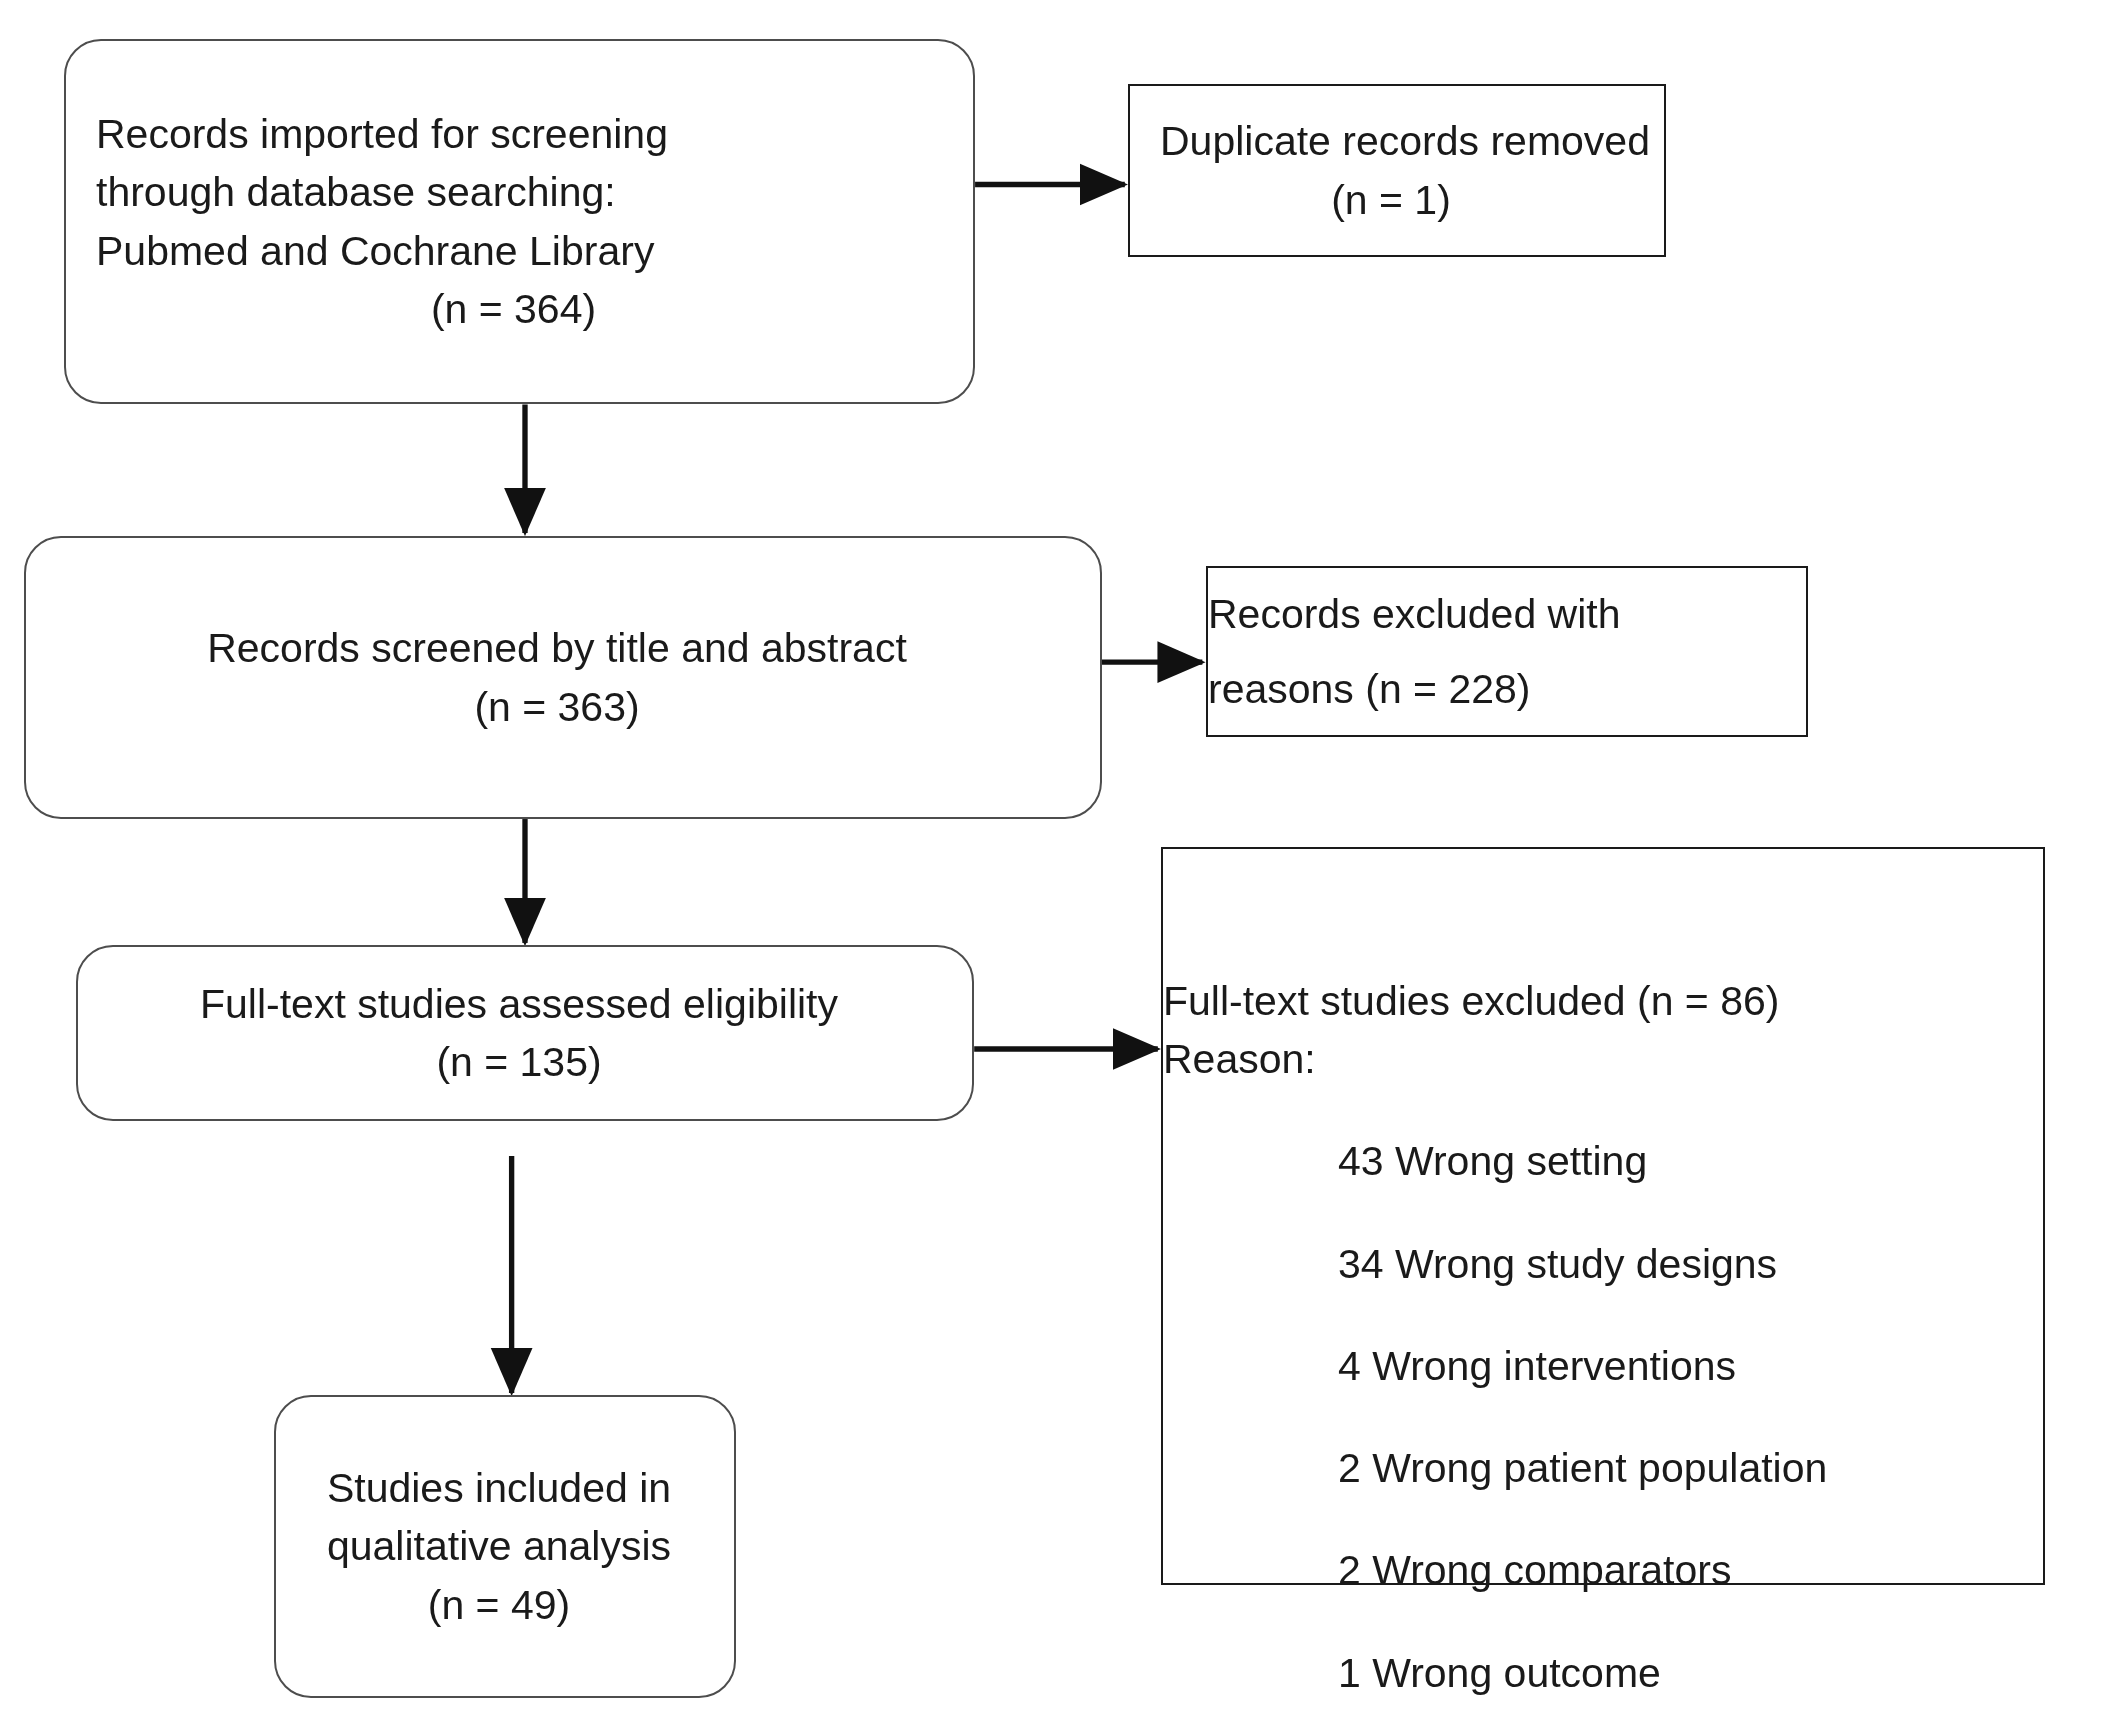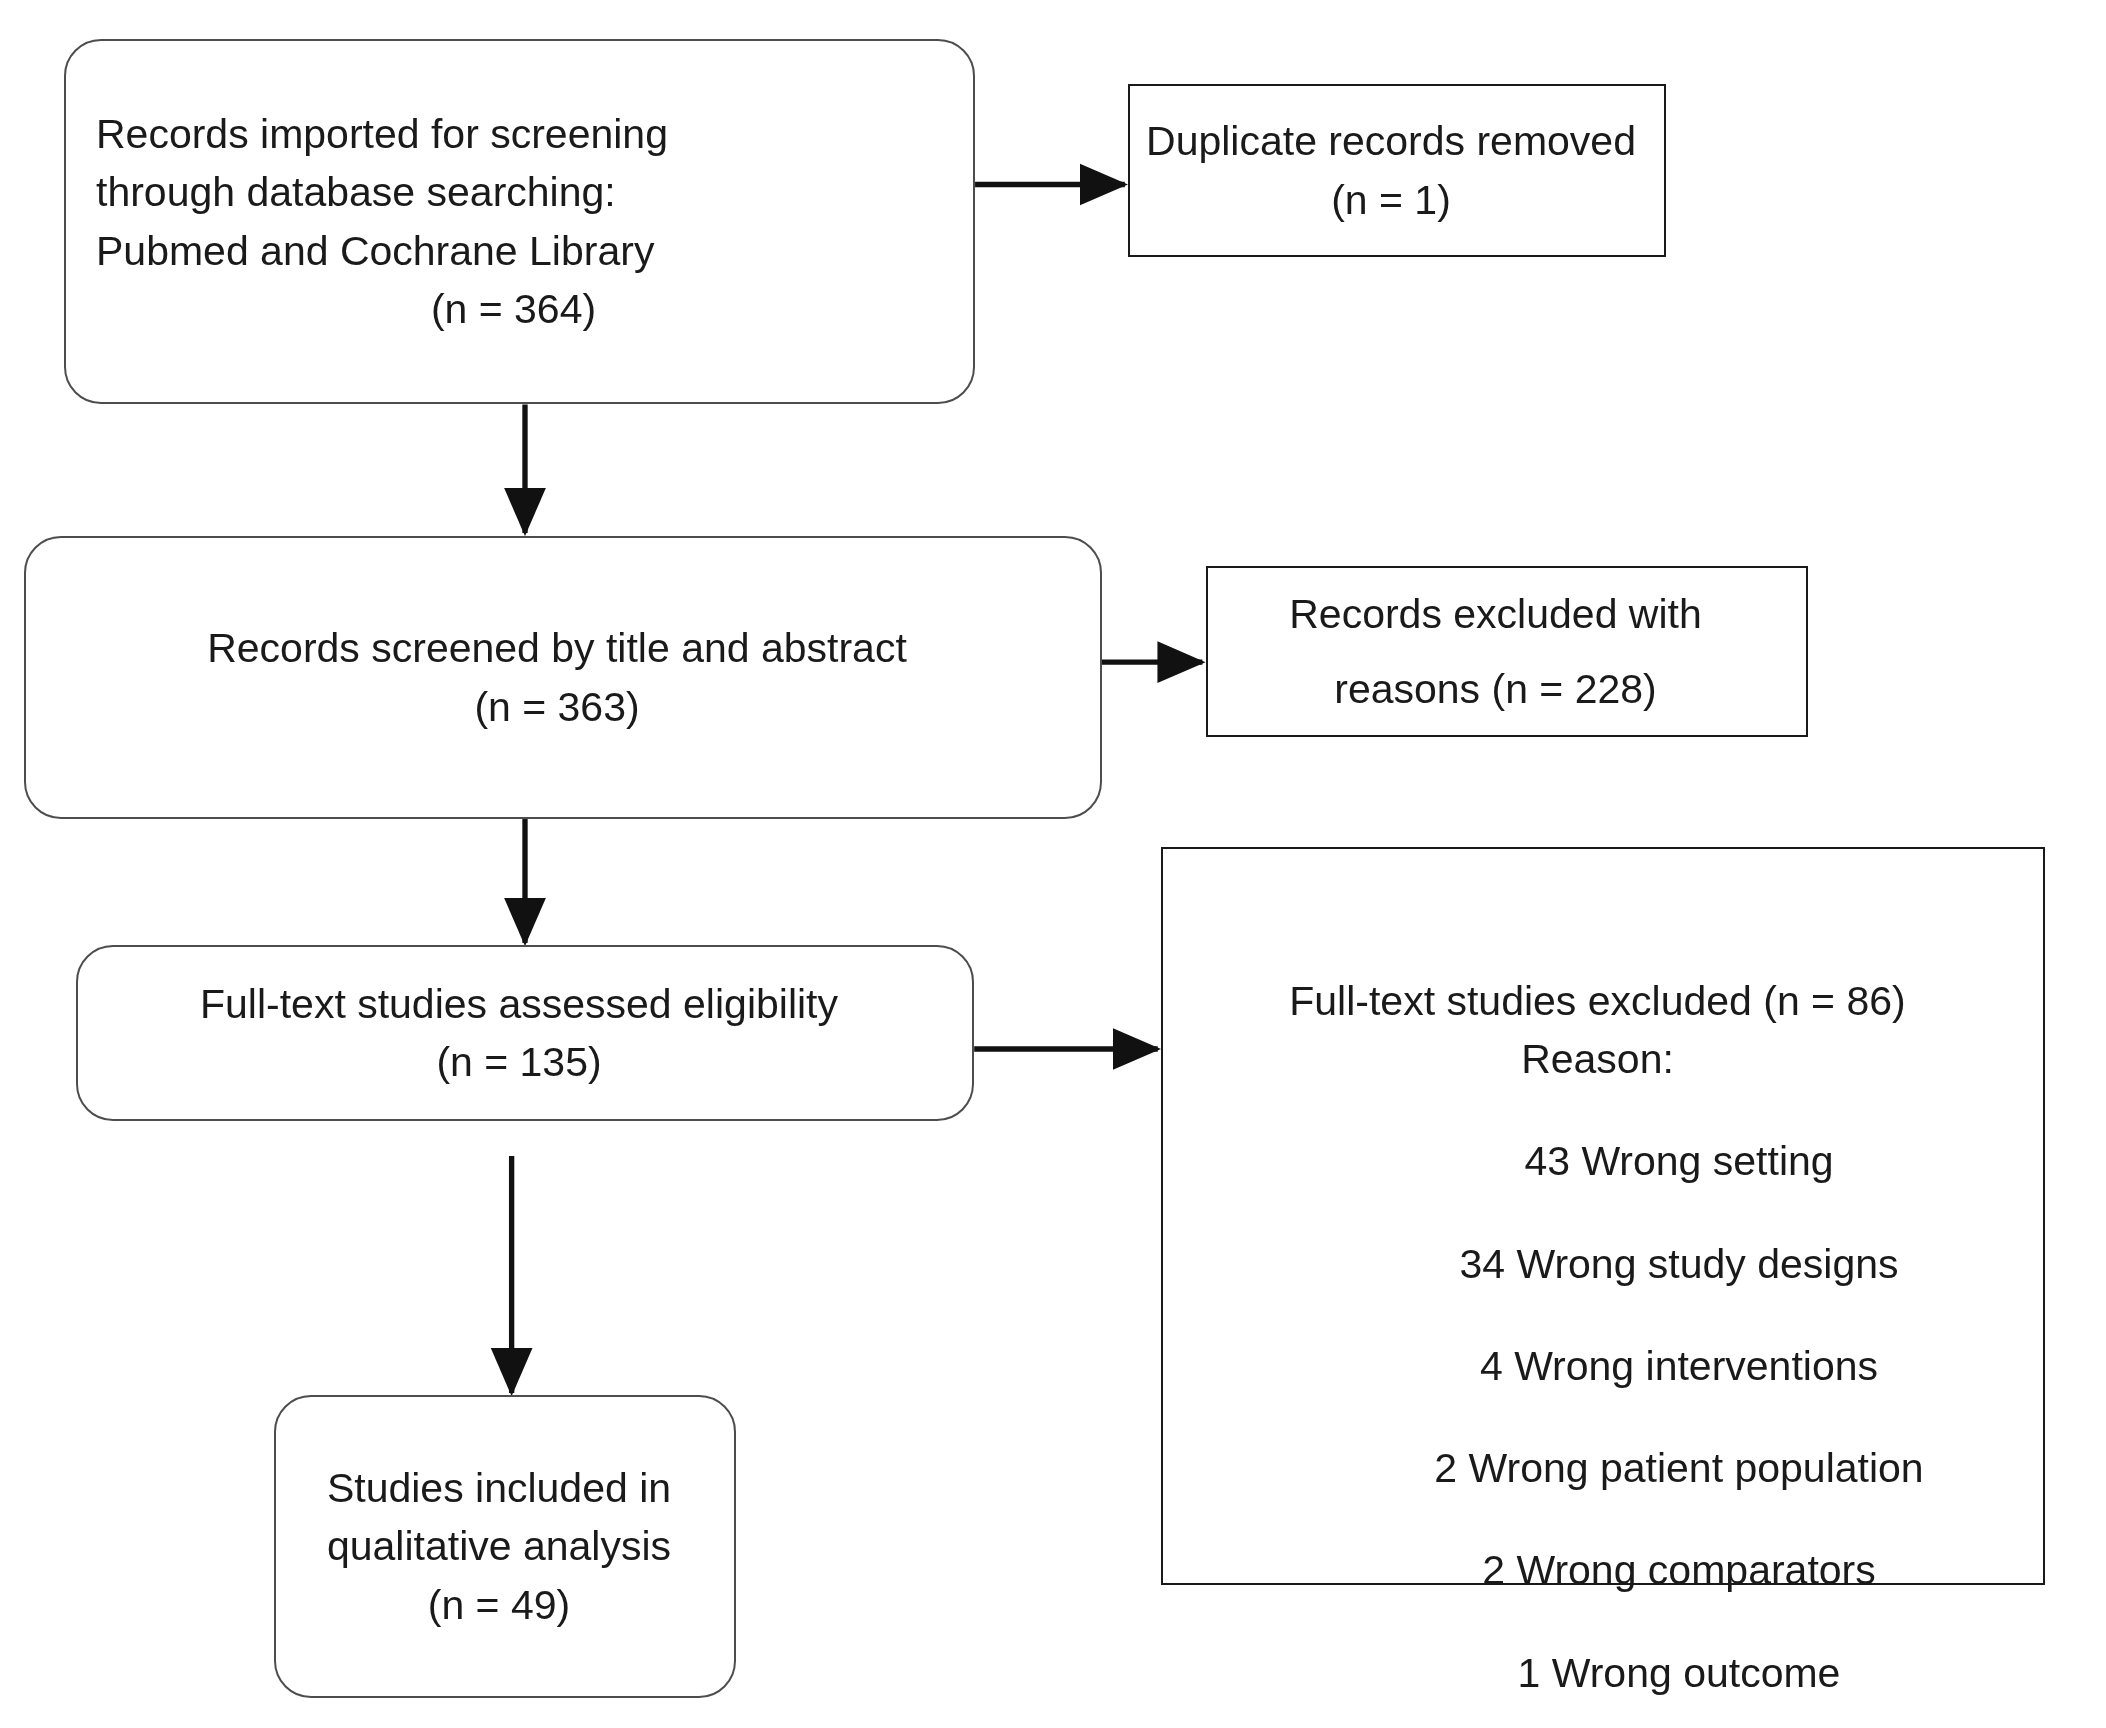--- a/index.html
+++ b/index.html
@@ -36,21 +36,20 @@
     font-size: 41px;
     line-height: 1.42;
   }
   .node.rounded {
     border: 2.7px solid #4d4d4d;
     border-radius: 37px;
   }
   .node.sharp {
     border: 2.7px solid #1a1a1a;
     border-radius: 0;
-    align-items: center;
   }
   .node .line {
     display: block;
     white-space: pre;
   }
   .center  { text-align: center; }
   .left    { text-align: left; }
   .pad-l   { padding-right: 23px; }
   .pad-lr  { padding-left: 30px; padding-right: 42px; }
 
@@ -58,21 +57,21 @@
   #node-imported   { left: 64px;   top: 39px;   width: 911px; height: 365px; }
   #node-duplicates { left: 1128px; top: 84px;   width: 538px;  height: 173px; }
   #node-screened   { left: 24px;   top: 536px;  width: 1078px; height: 283px; }
   #node-excluded   { left: 1206px; top: 566px;  width: 602px;  height: 171px; }
   #node-fulltext   { left: 76px;   top: 945px; width: 898px; height: 176px; }
   #node-reasons    { left: 1161px; top: 847px;  width: 884px;  height: 738px; }
   #node-included   { left: 274px;  top: 1395px; width: 462px;  height: 303px; }
 
   #node-reasons { justify-content: flex-start; padding-top: 123px; }
   .reason-item { padding-left: 175px; white-space: pre; display: block; margin-top: 44px; }
-  .reason-head { white-space: pre; display: block; margin-left: 12px; }
+  .reason-head { white-space: pre; display: block; }
   .reason-gap  { height: 16px; }
 </style>
 </head>
 <body>
 
 <div id="canvas">
 
   <svg class="connectors" viewBox="0 0 2364 1940">
     <defs>
       <marker id="arrowhead" markerWidth="9" markerHeight="9" refX="8.4" refY="4.5" orient="auto" markerUnits="strokeWidth">

